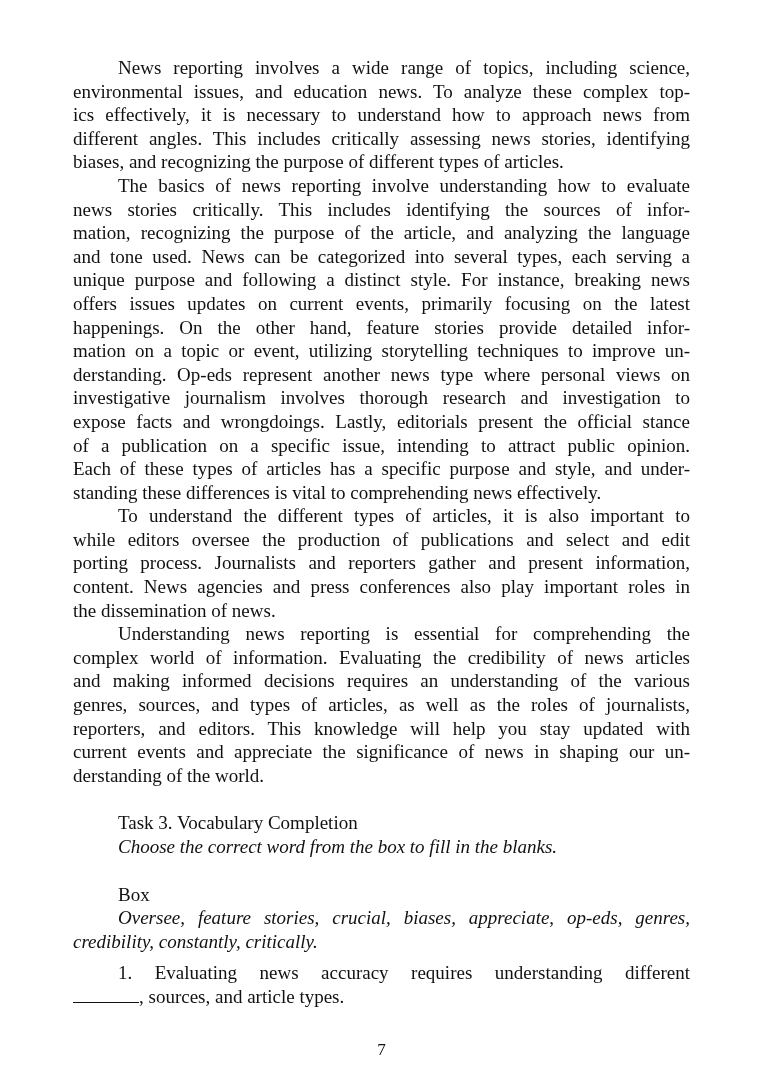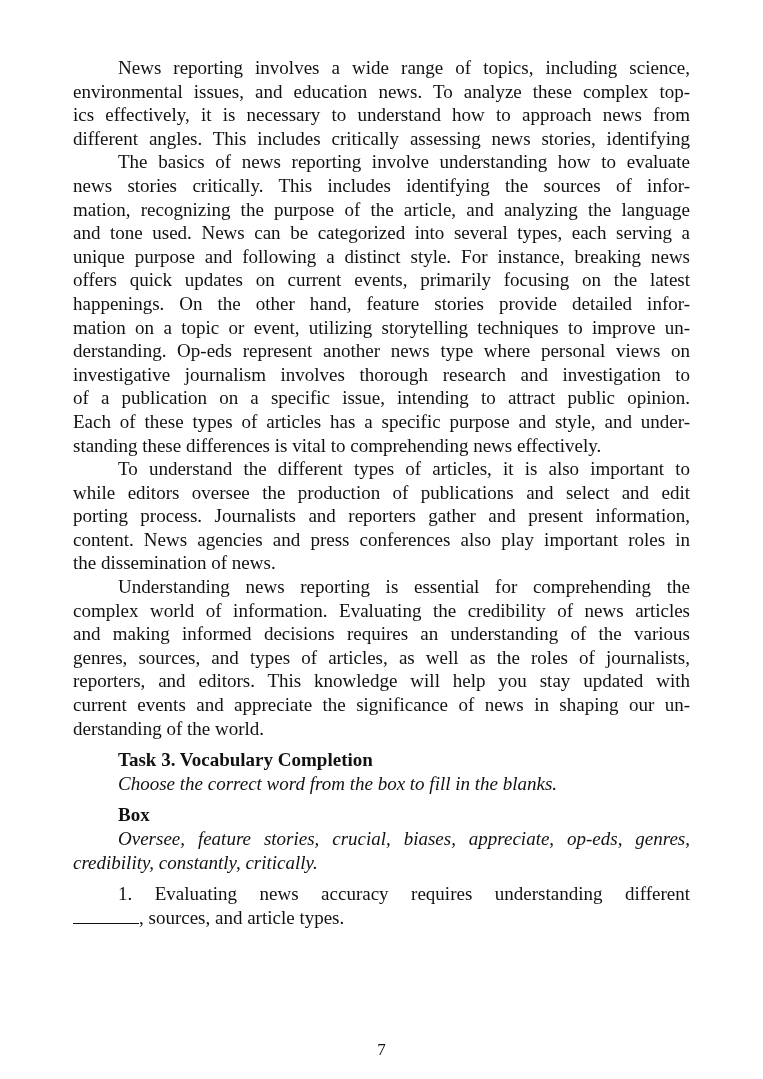--- a/index.html
+++ b/index.html
@@ -13,51 +13,53 @@
     font-size: 19px; line-height: 23.6px;
   }
   .ln {
     display: block; height: 23.6px; white-space: nowrap;
     text-align: justify; text-align-last: justify;
   }
   .ln.last { text-align-last: left; }
   .ind { padding-left: 45px; }
   b { font-weight: normal; }
   .gap { height: 8px; }
-  .task-title { font-weight: bold; }
+  .task-title { font-weight: normal; margin-top: 16px; }
   .it { font-style: italic; }
   .pagenum {
     position: absolute; left: 0; width: 763px; top: 1040px;
     text-align: center; font-size: 17px;
   }
   .blank { display: inline-block; width: 66px; border-bottom: 1px solid #111; height: 15px; vertical-align: baseline; }
 </style>
 </head>
 <body>
 
 <div class="page">
 
   <div>
     <span class="ln ind">News reporting involves a wide range of topics, including science,</span>
     <span class="ln">environmental issues, and education news. To analyze these complex top-</span>
     <span class="ln">ics effectively, it is necessary to understand how to approach news from</span>
     <span class="ln">different angles. This includes critically assessing news stories, identifying</span>
+    <span class="ln last">biases, and recognizing the purpose of different types of articles.</span>
   </div>
 
   <div>
     <span class="ln ind">The basics of news reporting involve understanding how to evaluate</span>
     <span class="ln">news stories critically. This includes identifying the sources of infor-</span>
     <span class="ln">mation, recognizing the purpose of the article, and analyzing the language</span>
     <span class="ln">and tone used. News can be categorized into several types, each serving a</span>
     <span class="ln"><span>unique purpose and following a distinct style. For instance,</span> <b>breaking news</b></span>
-    <span class="ln">offers quick updates on current events, primarily focusing on the latest</span>
+    <span class="ln">offers issues updates on current events, primarily focusing on the latest</span>
     <span class="ln"><span>happenings. On the other hand,</span> <b>feature stories</b> <span>provide detailed infor-</span></span>
     <span class="ln">mation on a topic or event, utilizing storytelling techniques to improve un-</span>
     <span class="ln"><span>derstanding.</span> <b>Op-eds</b> <span>represent another news type where personal views on</span></span>
     <span class="ln"><b>investigative journalism</b> <span>involves thorough research and investigation to</span></span>
+    <span class="ln"><span>expose facts and wrongdoings. Lastly,</span> <b>editorials</b> <span>present the official stance</span></span>
     <span class="ln">of a publication on a specific issue, intending to attract public opinion.</span>
     <span class="ln">Each of these types of articles has a specific purpose and style, and under-</span>
     <span class="ln last"><span>standing these differences is vital to</span> <b>comprehending</b> <span>news effectively.</span></span>
   </div>
 
   <div>
     <span class="ln ind">To understand the different types of articles, it is also important to</span>
     <span class="ln"><span>while</span> <b>editors</b> <span>oversee the production of publications and select and edit</span></span>
     <span class="ln"><span>porting process.</span> <b>Journalists</b> <span>and</span> <b>reporters</b> <span>gather and present information,</span></span>
     <span class="ln">content. News agencies and press conferences also play important roles in</span>

